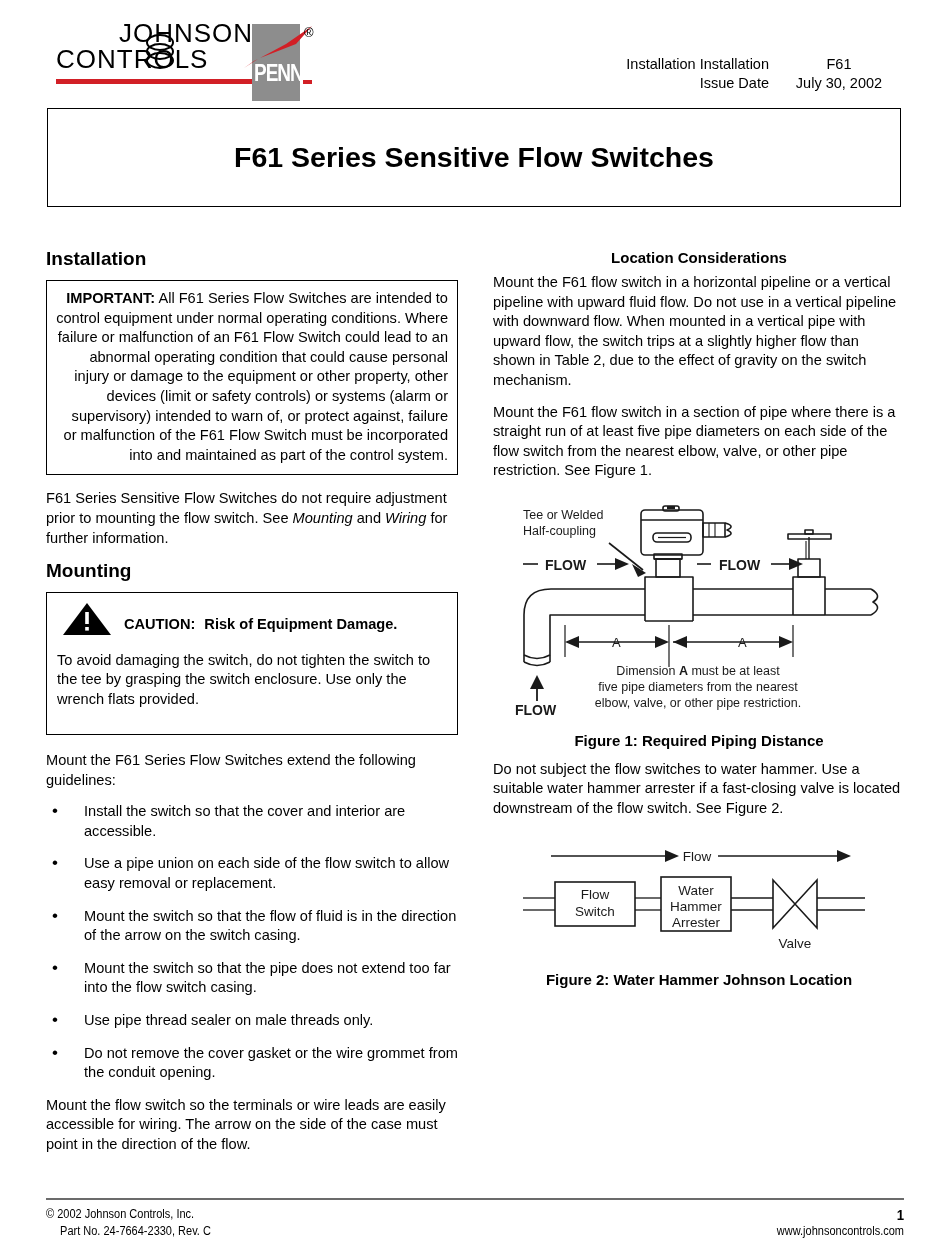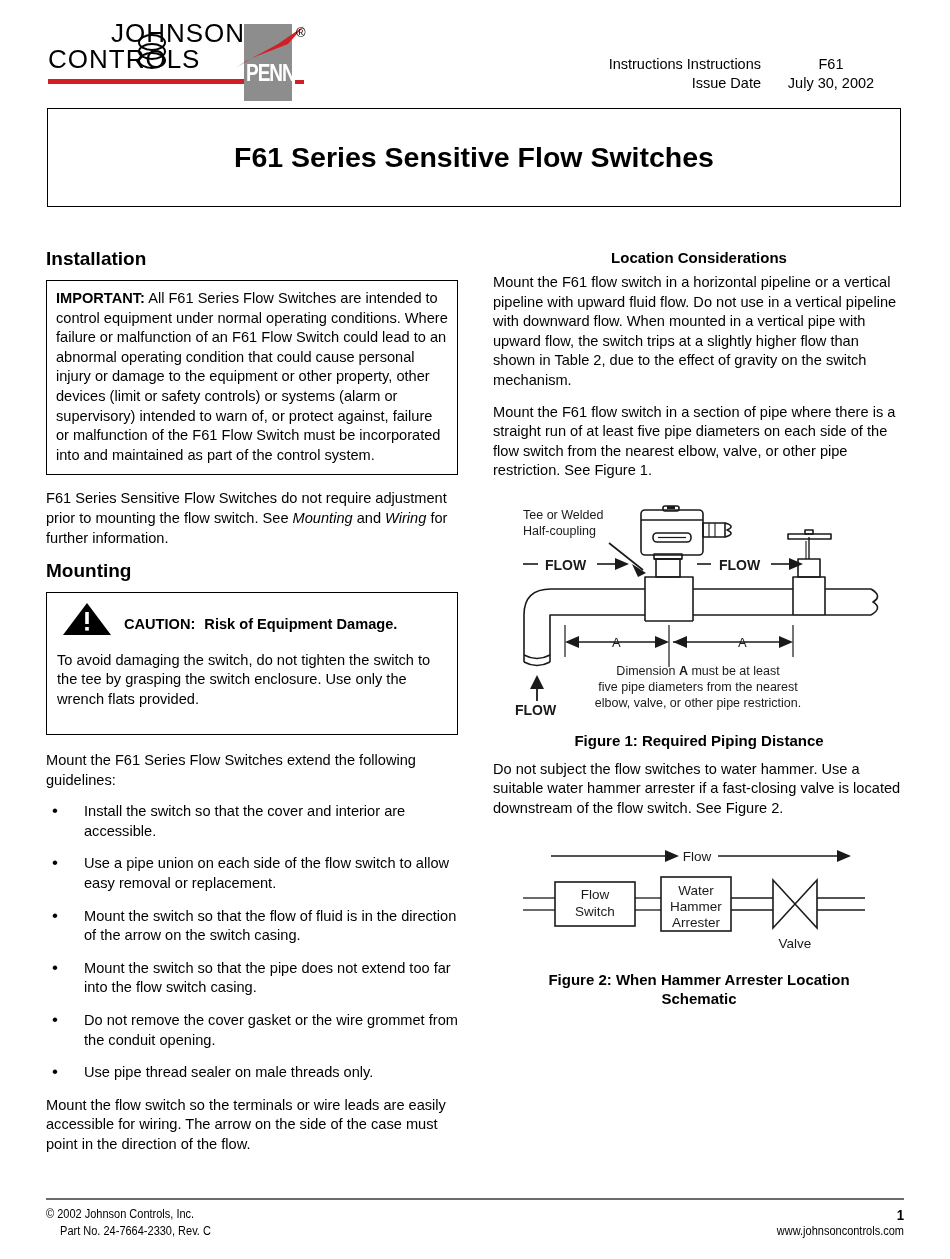--- a/index.html
+++ b/index.html
@@ -18,21 +18,21 @@
   .page {
     position: absolute;
     left: 0; top: 0;
     width: 950px;
     height: 1259px;
   }
 
   
   .header {
     position: absolute;
-    left: 0; top: 0;
+    left: 8px; top: 0;
     width: 933px;
     height: 105px;
   }
   .logo-block {
     position: absolute;
     left: 48px;
     top: 12px;
     width: 300px;
     height: 88px;
   }
@@ -172,20 +172,21 @@
   p.body {
     margin: 0 0 12px 0;
   }
   p.tight { margin-bottom: 0; }
 
   .notice-box {
     border: 1.4px solid #000;
     box-sizing: border-box;
     padding: 8px 9px 9px 9px;
     margin-bottom: 14px;
+    text-align: right;
   }
   .notice-box p { margin: 0; }
   .strong { font-weight: 700; }
   .ital { font-style: italic; }
 
   .caution-box {
     border: 1.4px solid #000;
     box-sizing: border-box;
     padding: 9px 10px 10px 10px;
     margin-bottom: 16px;
@@ -304,21 +305,21 @@
       <svg class="penn-swoosh" viewBox="0 0 84 44">
         <polygon points="76,2 60,20 24,34 50,20" fill="#d21f26"></polygon>
         <polygon points="22,35 8,44 18,37" fill="#d21f26"></polygon>
       </svg>
       <div class="penn-text">PENN</div>
       <div class="reg-mark">®</div>
     </div>
 
     <div class="header-meta">
       <div class="row">
-        <span class="hm-label">Instructions Instructions</span><span class="hm-val">F61</span>
+        <span class="hm-label">Installation Installation</span><span class="hm-val">F61</span>
       </div>
       <div class="row">
         <span class="hm-label">Issue Date</span><span class="hm-val">July 30, 2002</span>
       </div>
     </div>
   </div>
 
   <div class="title-box">
     <div class="title-text">F61 Series Sensitive Flow Switches</div>
   </div>
@@ -347,22 +348,22 @@
       <p>To avoid damaging the switch, do not tighten the switch to the tee by grasping the switch enclosure. Use only the wrench flats provided.</p>
     </div>
 
     <p class="body">Mount the F61 Series Flow Switches extend the following guidelines:</p>
 
     <ul class="bullets">
       <li>Install the switch so that the cover and interior are accessible.</li>
       <li>Use a pipe union on each side of the flow switch to allow easy removal or replacement.</li>
       <li>Mount the switch so that the flow of fluid is in the direction of the arrow on the switch casing.</li>
       <li>Mount the switch so that the pipe does not extend too far into the flow switch casing.</li>
+      <li>Use pipe thread sealer on male threads only.</li>
       <li>Do not remove the cover gasket or the wire grommet from the conduit opening.</li>
-      <li>Use pipe thread sealer on male threads only.</li>
     </ul>
 
     <p class="body tight">Mount the flow switch so the terminals or wire leads are easily accessible for wiring. The arrow on the side of the case must point in the direction of the flow.</p>
   </div>
 
   <div class="col col-right">
 
     <h3 class="sub">Location Considerations</h3>
 
     <p class="body">Mount the F61 flow switch in a horizontal pipeline or a vertical pipeline with upward fluid flow. Do not use in a vertical pipeline with downward flow. When mounted in a vertical pipe with upward flow, the switch trips at a slightly higher flow than shown in Table 2, due to the effect of gravity on the switch mechanism.</p>
@@ -510,22 +511,21 @@
         <text x="102" y="63" text-anchor="middle">Flow</text>
         <text x="102" y="80" text-anchor="middle">Switch</text>
         <text x="203" y="59" text-anchor="middle">Water</text>
         <text x="203" y="75" text-anchor="middle">Hammer</text>
         <text x="203" y="91" text-anchor="middle">Arrester</text>
         <text x="302" y="112" text-anchor="middle">Valve</text>
       </g>
     </svg>
 
     <div class="fig-caption">
-      <div>Figure 2: When Hammer Arrester Location</div>
-      <div>Schematic</div>
+      <div>Figure 2: Water Hammer Johnson Location</div>
     </div>
   </div>
 
   <div class="footer">
     <div class="footer-rule"></div>
     <div class="footer-inner">
       <div class="footer-left">
         <div class="footer-copy-line">©  2002 Johnson Controls, Inc.</div>
         <div class="footer-copy-line footer-indent">Part No. 24-7664-2330, Rev. C</div>
       </div>

